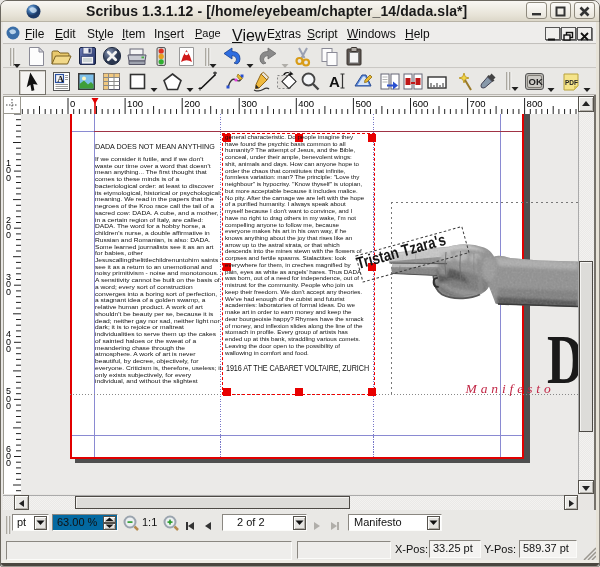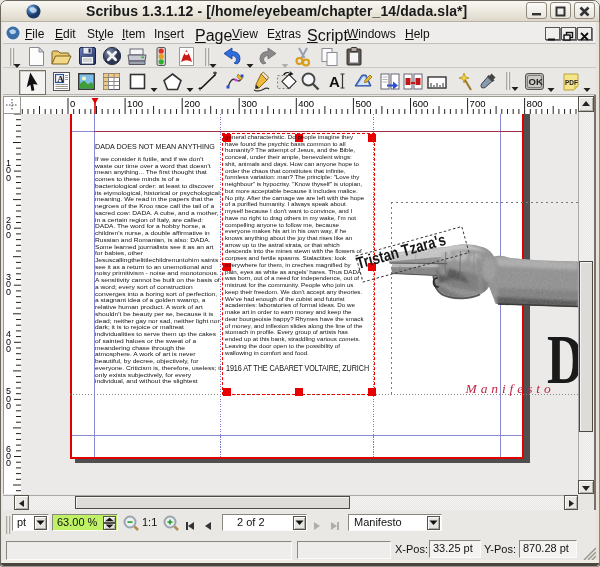--- a/index.html
+++ b/index.html
@@ -36,24 +36,24 @@
 <div class="abs" style="left:3px;top:22px;width:594px;height:22px;background:#eeedeb;border-bottom:1px solid #c2c0bc;"></div>
 <div class="abs" style="left:6px;top:26px;width:14px;height:14px;"><svg width="14" height="14">
       <circle cx="7" cy="7" r="6.5" fill="#3a6ea8"></circle>
       <path d="M3 5 Q6 2 9 4 Q11 6 9 7.5 Q6 9 4.5 7.5 Z" fill="#b7d2ea"></path>
     </svg></div>
 <div class="abs" style="left:25px;top:27px;font-size:12px;color:#111;"><span style="text-decoration:underline;">F</span>ile</div>
 <div class="abs" style="left:55px;top:27px;font-size:12px;color:#111;"><span style="text-decoration:underline;">E</span>dit</div>
 <div class="abs" style="left:87px;top:27px;font-size:12px;color:#111;">St<span style="text-decoration:underline;">y</span>le</div>
 <div class="abs" style="left:122px;top:27px;font-size:12px;color:#111;"><span style="text-decoration:underline;">I</span>tem</div>
 <div class="abs" style="left:154px;top:27px;font-size:12px;color:#111;">In<span style="text-decoration:underline;">s</span>ert</div>
-<div class="abs" style="left:195px;top:27px;font-size:16px;color:#111;"><span style="text-decoration:underline;">P</span>age</div>
-<div class="abs" style="left:232px;top:27px;font-size:12px;color:#111;"><span style="text-decoration:underline;">V</span>iew</div>
+<div class="abs" style="left:195px;top:27px;font-size:11px;color:#111;"><span style="text-decoration:underline;">P</span>age</div>
+<div class="abs" style="left:232px;top:27px;font-size:16px;color:#111;"><span style="text-decoration:underline;">V</span>iew</div>
 <div class="abs" style="left:267px;top:27px;font-size:12px;color:#111;">E<span style="text-decoration:underline;">x</span>tras</div>
-<div class="abs" style="left:307px;top:27px;font-size:16px;color:#111;"><span style="text-decoration:underline;">S</span>cript</div>
+<div class="abs" style="left:307px;top:27px;font-size:12px;color:#111;"><span style="text-decoration:underline;">S</span>cript</div>
 <div class="abs" style="left:347px;top:27px;font-size:12px;color:#111;"><span style="text-decoration:underline;">W</span>indows</div>
 <div class="abs" style="left:405px;top:27px;font-size:12px;color:#111;"><span style="text-decoration:underline;">H</span>elp</div>
 <div class="abs" style="left:545px;top:27px;width:15px;height:13px;background:#f0efed;border:1px solid #555;box-shadow:1px 1px 0 #777;"><svg width="13" height="11">
       <rect x="2" y="7.5" width="7" height="2" fill="#111"></rect>
     </svg></div>
 <div class="abs" style="left:561px;top:27px;width:15px;height:13px;background:#f0efed;border:1px solid #555;box-shadow:1px 1px 0 #777;"><svg width="13" height="11">
       <rect x="4.5" y="1.5" width="6" height="5" fill="none" stroke="#111" stroke-width="1.4"></rect>
       <rect x="2" y="4" width="6" height="5" fill="#f0efed" stroke="#111" stroke-width="1.4"></rect>
     </svg></div>
 <div class="abs" style="left:577px;top:27px;width:15px;height:13px;background:#f0efed;border:1px solid #555;box-shadow:1px 1px 0 #777;"><svg width="13" height="11">
@@ -637,21 +637,21 @@
       <line x1="6.8" y1="2" x2="6.8" y2="20" stroke="#fff" stroke-width="0.8"></line>
     </svg></div>
 <div class="abs" style="left:12px;top:514px;width:37px;height:17px;background:#fff;border-top:1.5px solid #8a8781;border-left:1.5px solid #8a8781;border-bottom:1.5px solid #fbfbf9;border-right:1.5px solid #fbfbf9;font-size:11px;color:#111;">
     <span style="position:absolute;left:4px;top:1px;">pt</span>
   </div>
 <div class="abs" style="left:34px;top:515.5px;width:13px;height:14px;background:#e5e4e1;border:1px solid #55524c;box-shadow:inset 1px 1px 0 #fcfcfa, inset -1px -1px 0 #b0ada7;display:flex;align-items:center;justify-content:center;">
     <svg width="9" height="7">
       <path d="M0.5 1.5 H8.5 L4.5 6 Z" fill="#111"></path>
     </svg>
   </div>
-<div class="abs" style="left:52px;top:514px;width:66px;height:17px;background:#bef264;border-top:1.5px solid #8a8781;border-left:1.5px solid #8a8781;border-bottom:1.5px solid #fbfbf9;border-right:1.5px solid #fbfbf9;font-size:11px;color:#111;">
+<div class="abs" style="left:52px;top:514px;width:66px;height:17px;background:#0369a1;border-top:1.5px solid #8a8781;border-left:1.5px solid #8a8781;border-bottom:1.5px solid #fbfbf9;border-right:1.5px solid #fbfbf9;font-size:11px;color:#111;">
     <span style="position:absolute;left:4px;top:1px;">63.00 %</span>
   </div>
 <div class="abs" style="left:103px;top:515.5px;width:13px;height:7px;background:#e5e4e1;border:1px solid #55524c;box-shadow:inset 1px 1px 0 #fcfcfa, inset -1px -1px 0 #b0ada7;display:flex;align-items:center;justify-content:center;">
     <svg width="9" height="5">
       <path d="M0.5 4 H8.5 L4.5 0.5 Z" fill="#111"></path>
     </svg>
   </div>
 <div class="abs" style="left:103px;top:522.5px;width:13px;height:7px;background:#e5e4e1;border:1px solid #55524c;box-shadow:inset 1px 1px 0 #fcfcfa, inset -1px -1px 0 #b0ada7;display:flex;align-items:center;justify-content:center;">
     <svg width="9" height="5">
       <path d="M0.5 0.5 H8.5 L4.5 4 Z" fill="#111"></path>
@@ -701,21 +701,21 @@
   </div>
 <div class="abs" style="left:3px;top:534px;width:594px;height:29px;background:#e9e8e5;"></div>
 <div class="abs" style="left:6px;top:541px;width:286px;height:19px;background:#eeedeb;border-top:1.5px solid #8a8781;border-left:1.5px solid #8a8781;border-bottom:1.5px solid #fbfbf9;border-right:1.5px solid #fbfbf9;font-size:11px;color:#111;"></div>
 <div class="abs" style="left:297px;top:541px;width:94px;height:18px;background:#eeedeb;border-top:1.5px solid #8a8781;border-left:1.5px solid #8a8781;border-bottom:1.5px solid #fbfbf9;border-right:1.5px solid #fbfbf9;font-size:11px;color:#111;"></div>
 <div class="abs" style="left:395px;top:543px;font-size:11px;color:#111;">X-Pos:</div>
 <div class="abs" style="left:429px;top:540px;width:52px;height:18px;background:#f4f3f1;border-top:1.5px solid #8a8781;border-left:1.5px solid #8a8781;border-bottom:1.5px solid #fbfbf9;border-right:1.5px solid #fbfbf9;font-size:11px;color:#111;">
     <span style="position:absolute;left:3px;top:1px;">33.25 pt</span>
   </div>
 <div class="abs" style="left:484px;top:543px;font-size:11px;color:#111;">Y-Pos:</div>
 <div class="abs" style="left:519px;top:540px;width:58px;height:18px;background:#f4f3f1;border-top:1.5px solid #8a8781;border-left:1.5px solid #8a8781;border-bottom:1.5px solid #fbfbf9;border-right:1.5px solid #fbfbf9;font-size:11px;color:#111;">
-    <span style="position:absolute;left:3px;top:1px;">870.28 pt</span>
+    <span style="position:absolute;left:3px;top:1px;">589.37 pt</span>
   </div>
 <div class="abs" style="left:583px;top:547px;width:14px;height:14px;"><svg width="14" height="14">
 <path d="M13 1 L1 13 M13 5 L5 13 M13 9 L9 13" stroke="#9a978f" stroke-width="1.5"></path>
     </svg></div>
 <div class="abs" style="left:594px;top:95px;width:1.5px;height:415px;background:#77736c;"></div>
 <div class="abs" style="left:595.5px;top:22px;width:3px;height:541px;background:#e7e3d8;"></div>
 <div class="abs" style="left:598.5px;top:22px;width:1.5px;height:541px;background:#8a867e;"></div>
 <div class="abs" style="left:2px;top:560px;width:596px;height:3px;background:#efece5;"></div>
 <div class="abs" style="left:1px;top:563px;width:598px;height:2.5px;background:#4a463f;border-radius:0 0 3px 3px;"></div>
 <div class="abs" style="left:1px;top:565.5px;width:598px;height:1.5px;background:#9b968e;"></div>

